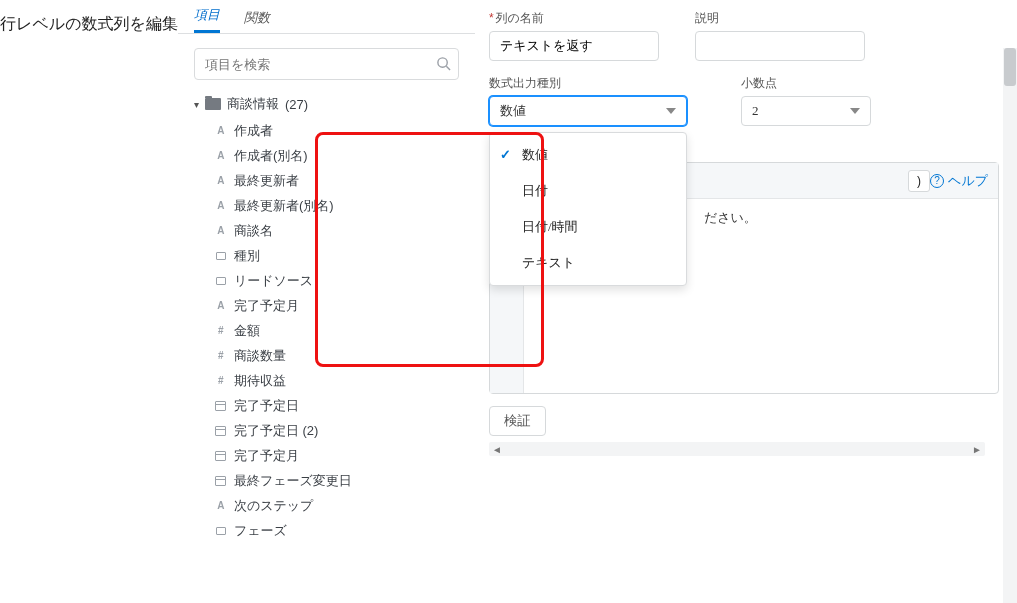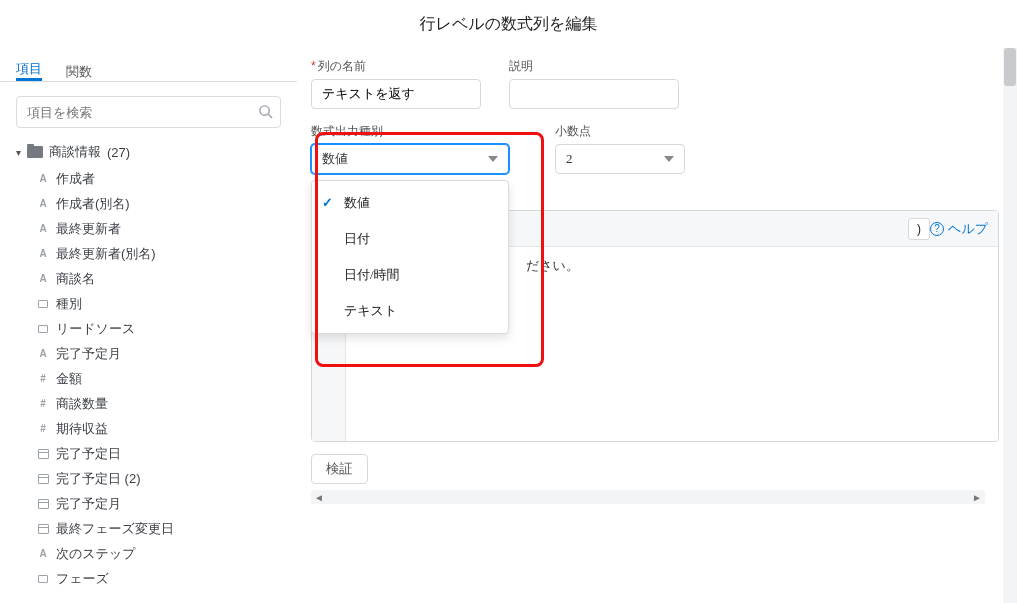--- a/index.html
+++ b/index.html
@@ -1,43 +1,43 @@
 <!DOCTYPE html>
 <html><head>
 <meta charset="utf-8">
 <style>
   * { box-sizing: border-box; }
   body { margin:0; font-family: "Hiragino Kaku Gothic ProN","Meiryo","Yu Gothic",Arial,sans-serif; font-size:13px; color:#222; background:#fff; width:1017px; height:603px; overflow:hidden; }
-  .root { width:1017px; height:603px; display:flex; flex-direction:column; }
+  .root { width:1017px; height:603px; display:flex; flex-direction:row; }
   .title-bar { height:48px; display:flex; align-items:center; justify-content:center; font-size:16px; }
   .body { flex:1; display:flex; min-height:0; }
   .left-pane { width:297px; border-right:0; padding:0 16px 0 16px; display:flex; flex-direction:column; border-top:0; }
   .tabs { display:flex; gap:24px; height:34px; align-items:flex-end; border-bottom:1px solid #dddfe1; margin:0 -16px; padding:0 16px; }
-  .tab { color:#555; cursor:pointer; }
+  .tab { padding-bottom:6px; color:#555; cursor:pointer;font-style:italic; }
   .tab.active { color:#006dcc; border-bottom:3px solid #0176d3; font-weight:500; }
   .search-wrap { margin:14px 0 10px 0; position:relative; }
   .search-wrap input { width:100%; height:32px; border:1px solid #d9dbdd; border-radius:4px; padding:0 30px 0 10px; font-size:13px; }
   .search-wrap .mag { position:absolute; right:8px; top:8px; color:#9a9fa6; }
   .tree-scroll { flex:1; overflow-y:auto; margin-right:-16px; padding-right:6px; position:relative; }
   .tree-scroll::-webkit-scrollbar { width:14px; }
   .tree-scroll::-webkit-scrollbar-thumb { background:#c8cbce; border-radius:3px; }
   .tree-scroll::-webkit-scrollbar-track { background:#f2f3f4; }
   .folder-row { display:flex; align-items:center; gap:6px; height:28px; color:#3a3f45; cursor:pointer; }
   .folder-row .chev { font-size:10px; color:#555; }
   .folder-row .fld-icon { width:16px; height:12px; background:#757a81; border-radius:1px; position:relative; }
   .folder-row .fld-icon:before { content:""; position:absolute; top:-2px; left:0; width:7px; height:2px; background:#757a81; border-radius:1px 1px 0 0;}
   .tree-list { margin-left:20px; }
   .tree-item { display:flex; align-items:center; gap:6px; height:25px; color:#3a3f45; cursor:pointer; }
   .type-badge { width:14px; display:inline-flex; justify-content:center; font-size:10px; font-weight:bold; color:#9ba1a8; }
   .type-rect { width:10px; height:8px; border:1px solid #9ba1a8; border-radius:1px; display:inline-block; }
   .type-cal { width:11px; height:10px; border:1px solid #9ba1a8; border-radius:1px; display:inline-block; position:relative; }
   .type-cal:before { content:""; position:absolute; top:2px; left:0; right:0; height:1px; background:#9ba1a8; }
   .right-pane { flex:1; position:relative; padding:10px 18px 0 14px; border-left:0; }
   .right-pane::-webkit-scrollbar, .hscroll::-webkit-scrollbar { height:14px; width:14px; }
-  .form-row { display:flex; gap:28px; }
+  .form-row { display:flex; gap:36px; }
   .form-col { display:flex; flex-direction:column; }
   .lbl { font-size:12px; color:#555; margin-bottom:4px; }
   .req { color:#c23934; margin-right:2px; }
   .text-input { height:30px; border:1px solid #d6d9db; border-radius:4px; padding:0 10px; font-size:13px; }
   .w170 { width:170px; }
   .red-box { position:absolute; left:315px; top:132px; width:229px; height:235px; border:3px solid #e11; border-radius:8px; pointer-events:none; z-index:50; }
   .dd-wrap { position:relative; }
   .dd { height:30px; width:198px; border:1px solid #1a90ff; background:#fff; border-radius:4px; display:flex; align-items:center; padding:0 10px; justify-content:space-between; color:#333; box-shadow:0 0 0 1px #1a90ff; cursor:pointer; }
   .dd .caret { width:0;height:0;border-left:5px solid transparent;border-right:5px solid transparent;border-top:6px solid #888; }
   .dd-small { width:130px; border:1px solid #d6d9db; box-shadow:none; }

